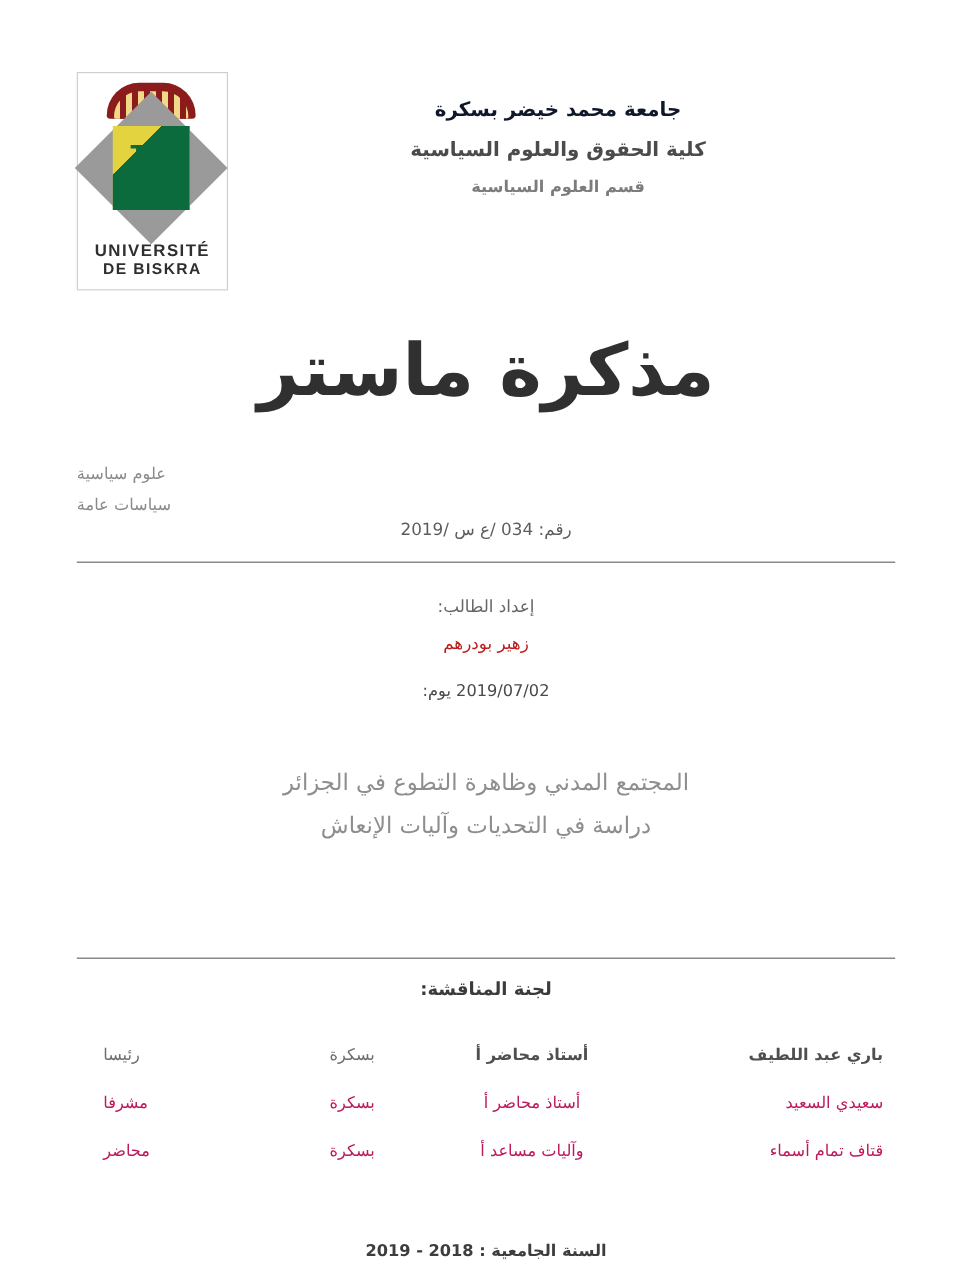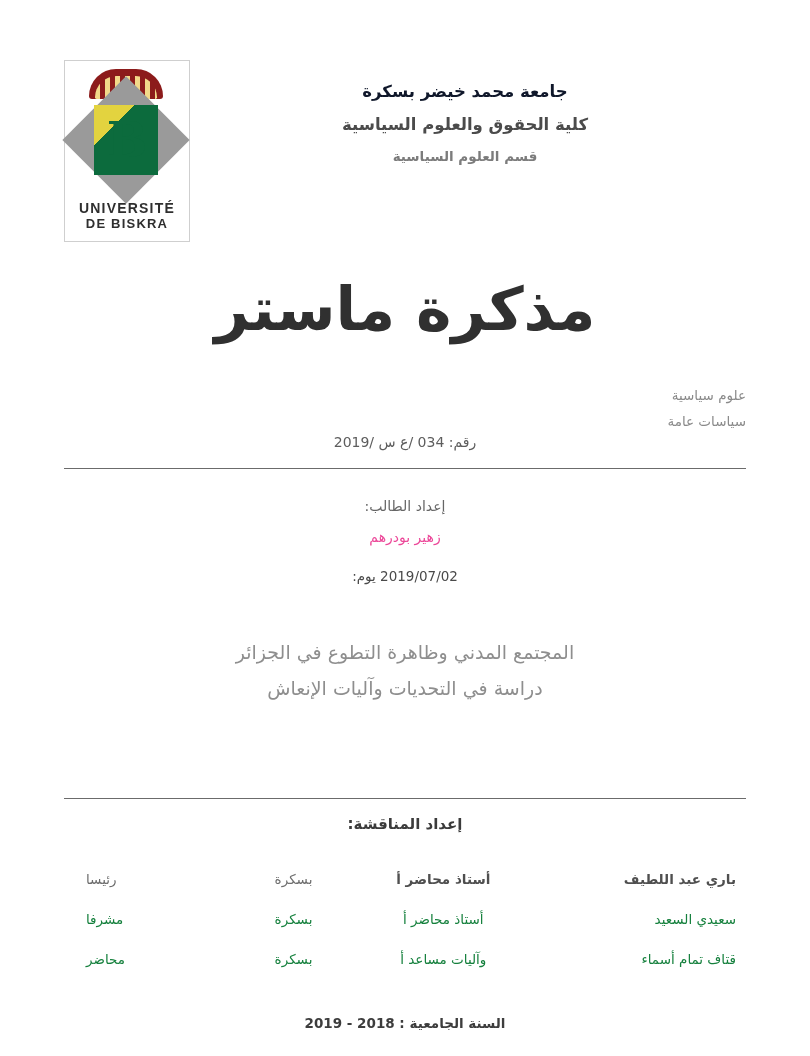--- a/index.html
+++ b/index.html
@@ -147,21 +147,21 @@
     text-align: center;
     font-family: "DejaVu Sans", sans-serif;
     font-size: 60px;
     font-weight: 700;
     color: #303030;
     margin-top: 34px;
     letter-spacing: 1px;
   }
 
   .spec-block {
-    text-align: right;
+    text-align: left;
     margin-top: 38px;
     color: #8a8a8a;
     font-size: 13.5px;
     line-height: 26px;
   }
 
   .code-line {
     text-align: center;
     color: #5d5d5d;
     font-size: 14px;
@@ -173,21 +173,21 @@
     margin: 18px 0 0 0;
   }
 
   .student-block {
     text-align: center;
     margin-top: 22px;
     color: #666666;
     font-size: 14px;
     line-height: 31px;
   }
-  .student-name { color: #ec4899; }
+  .student-name { color: #b91c1c; }
   .date-line {
     margin-top: 8px;
     color: #4a4a4a;
     font-size: 13.5px;
   }
 
   .thesis-title {
     text-align: center;
     margin-top: 42px;
     color: #8e8e8e;
@@ -211,21 +211,21 @@
 
   .jury-table {
     width: 100%;
     margin-top: 26px;
     border-collapse: collapse;
     table-layout: fixed;
   }
   .jury-table td {
     padding: 12px 0;
     font-size: 13.5px;
-    color: #15803d;
+    color: #be185d;
   }
   .jury-table td.c-name {
     width: 32%;
     text-align: right;
     padding-right: 10px;
   }
   .jury-table td.c-rank {
     width: 26%;
     text-align: center;
   }
@@ -243,21 +243,21 @@
     font-weight: 700;
   }
   .jury-table tr:first-child td.c-role,
   .jury-table tr:first-child td.c-inst {
     font-weight: 400;
     color: #6d6d6d;
   }
 
   .year-line {
     text-align: center;
-    margin-top: 36px;
+    margin-top: 56px;
     font-size: 13.5px;
     color: #3d3d3d;
     font-weight: 600;
   }
 </style>
 </head>
 <body>
 
 <div class="page">
 
@@ -304,21 +304,21 @@
     </div>
   </div>
 
   <div class="thesis-title">
     <div>المجتمع المدني وظاهرة التطوع في الجزائر</div>
     <div>دراسة في التحديات وآليات الإنعاش</div>
   </div>
 
   <hr class="rule2">
 
-  <div class="jury-heading">إعداد المناقشة:</div>
+  <div class="jury-heading">لجنة المناقشة:</div>
 
   <table class="jury-table">
     <tbody>
       <tr>
         <td class="c-name">باري عبد اللطيف</td>
         <td class="c-rank">أستاذ محاضر أ</td>
         <td class="c-inst">بسكرة</td>
         <td class="c-role">رئيسا</td>
       </tr>
       <tr>

